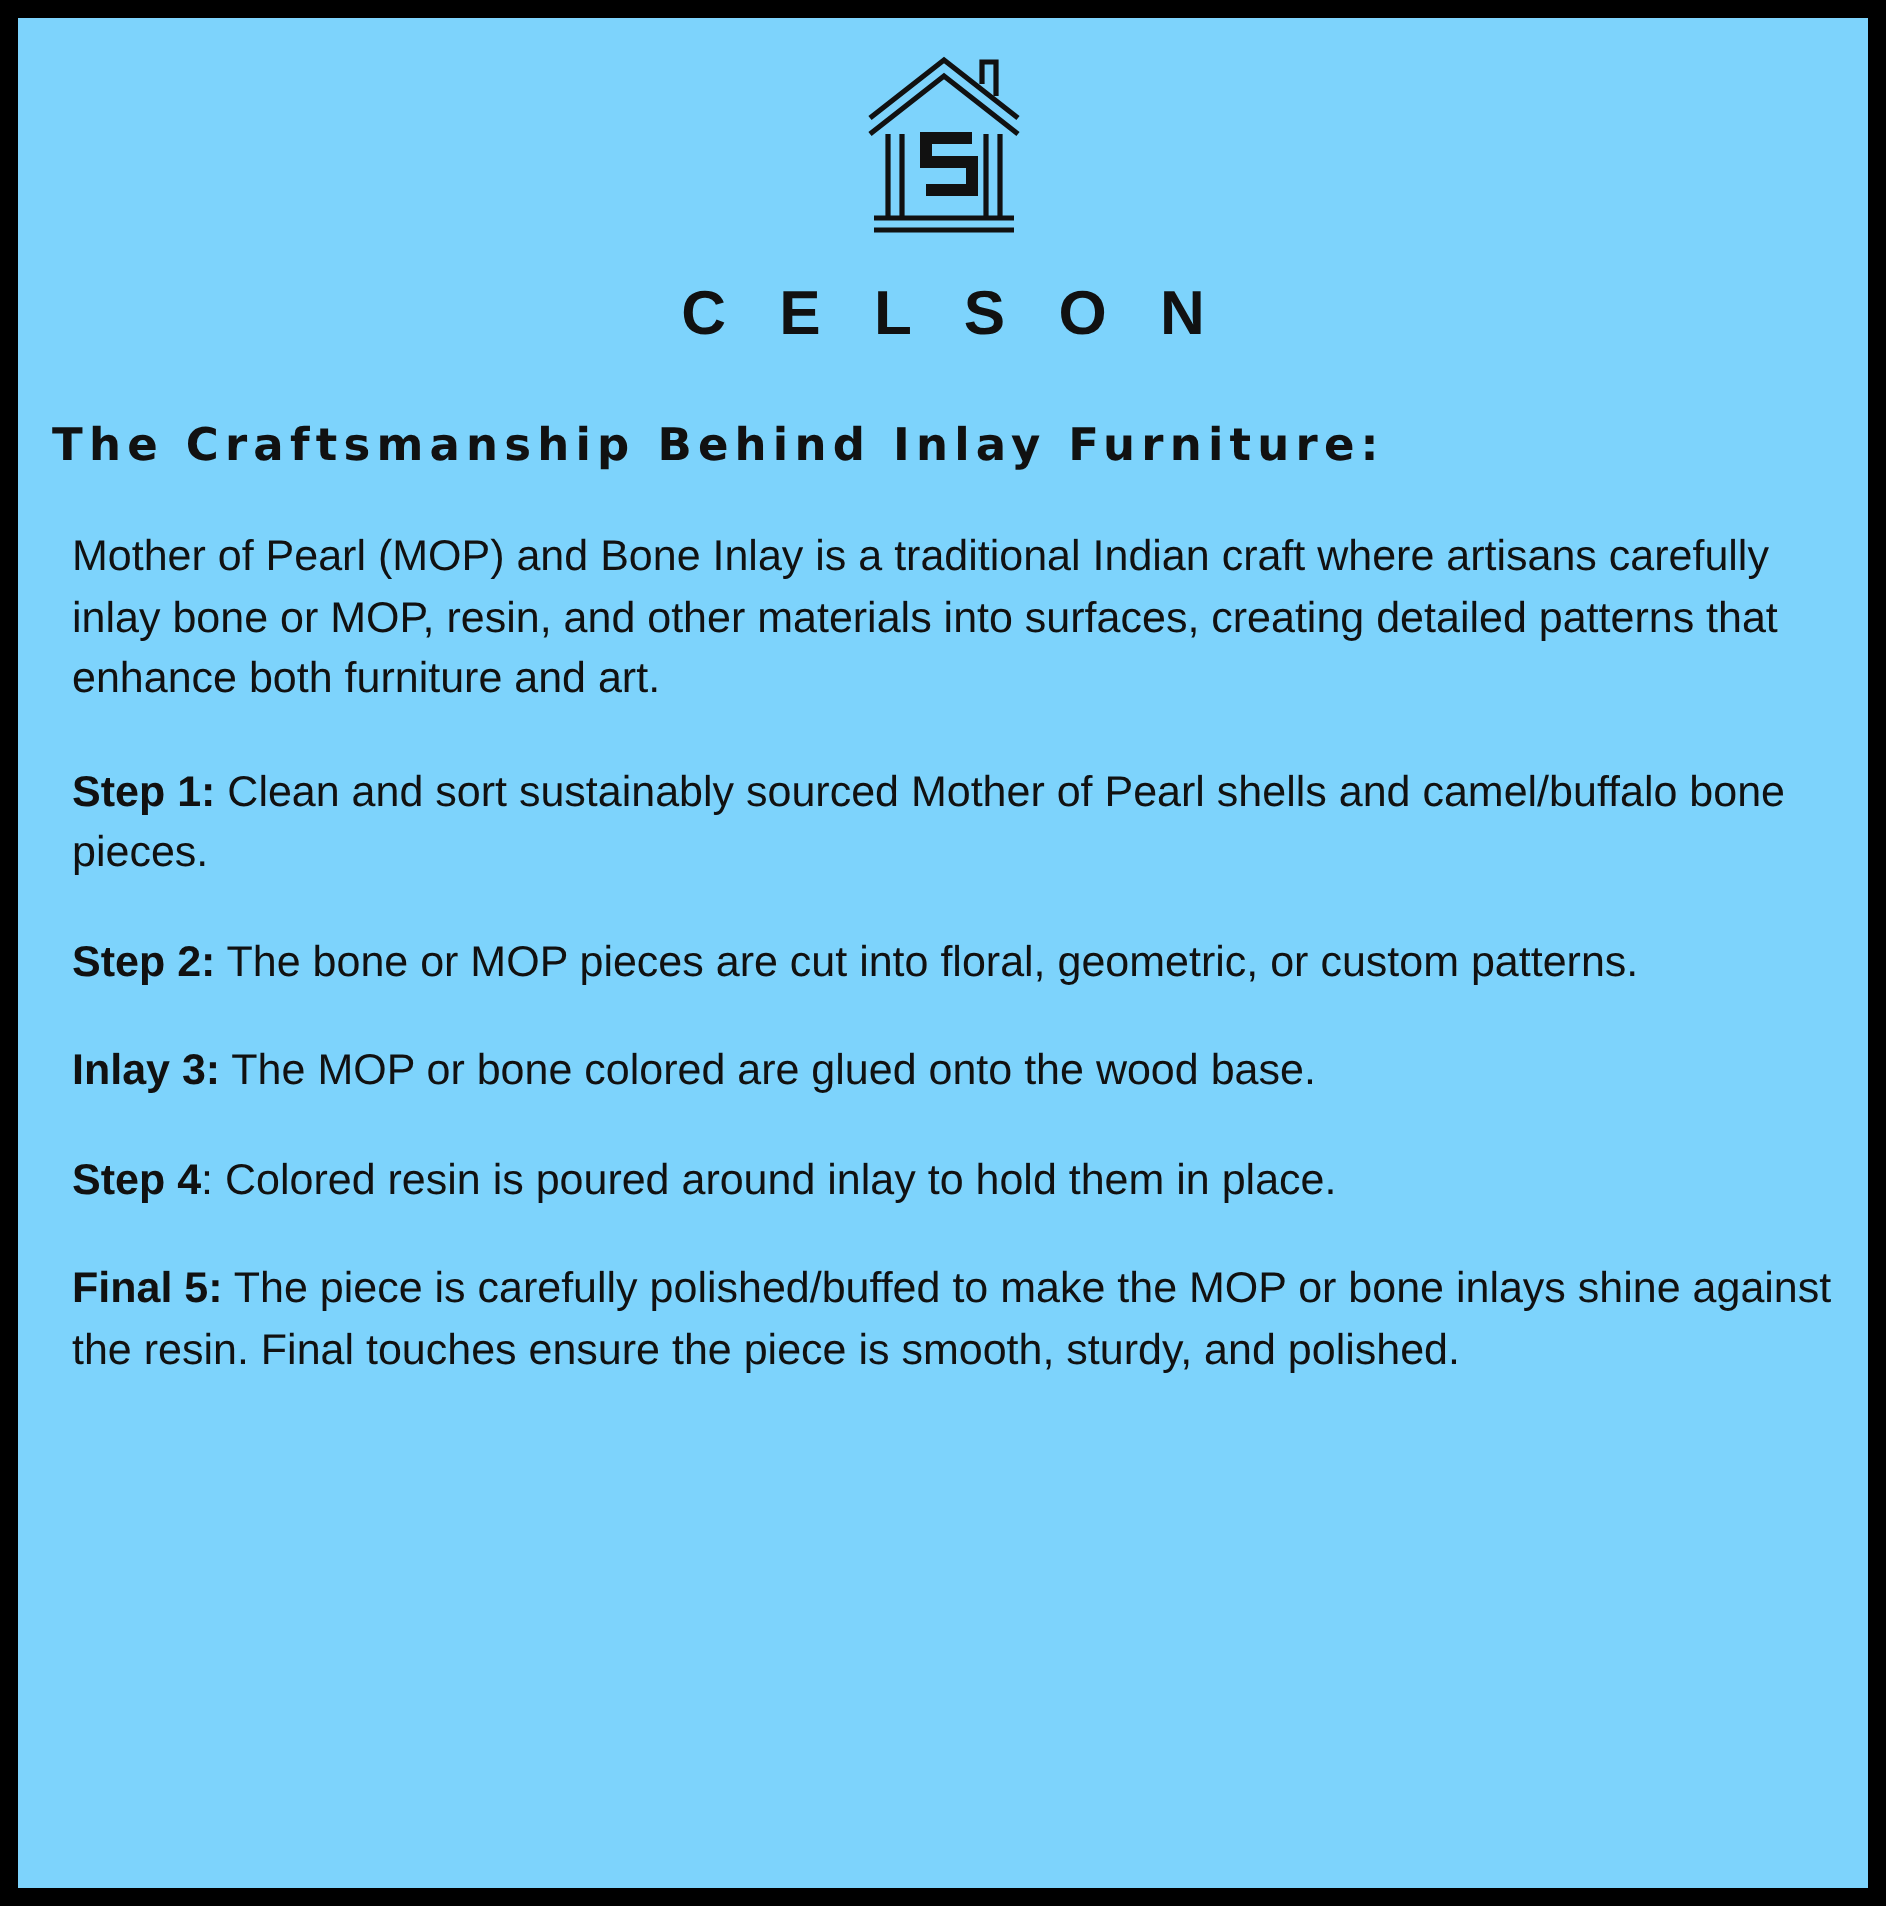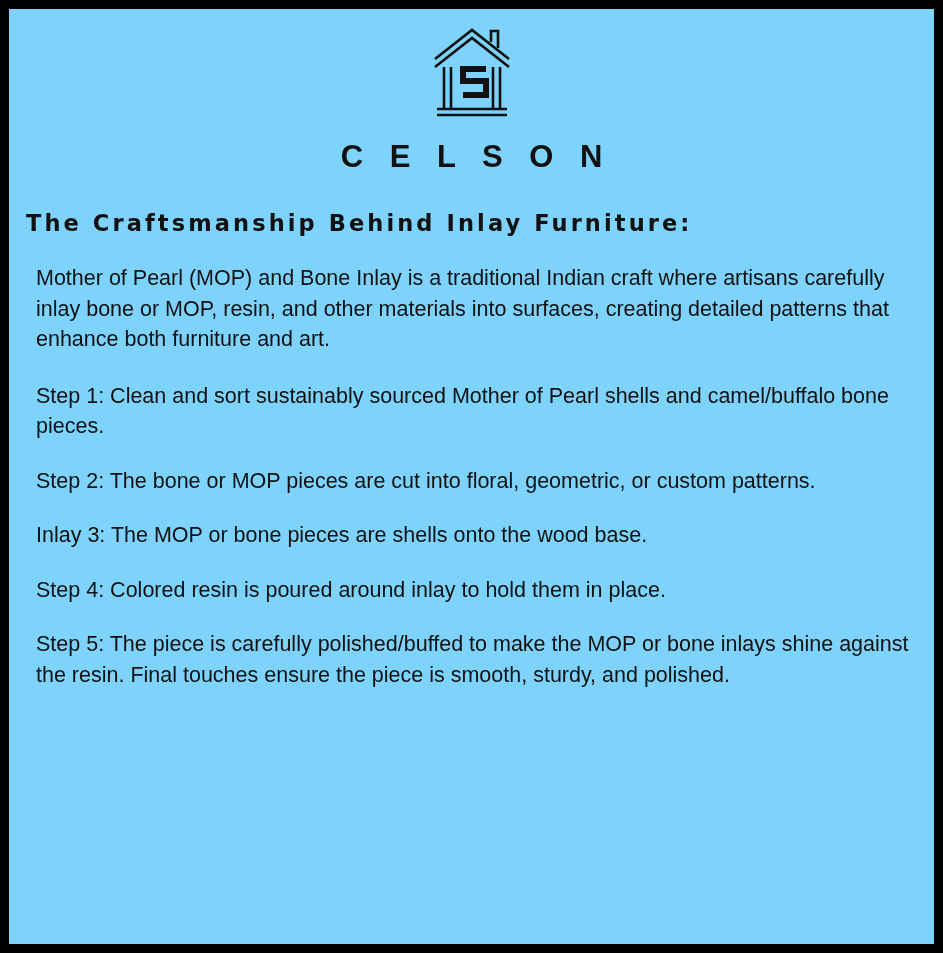--- a/index.html
+++ b/index.html
@@ -58,21 +58,21 @@
   }
   .para {
     font-family: "Liberation Sans", sans-serif;
     font-size: 21.5px;
     line-height: 1.42;
     color: #111111;
     margin: 0 0 24px 10px;
   }
   .para:last-child { margin-bottom: 0; }
   .para .lead {
-    font-weight: 400;
+    font-weight: 700;
   }
   .para.intro {
     margin-bottom: 26px;
   }
 </style>
 </head>
 <body>
 
 <div class="page">
   <div class="inner">
@@ -105,24 +105,24 @@
       <p class="para intro">
         <span class="lead"></span><span>Mother of Pearl (MOP) and Bone Inlay is a traditional Indian craft where artisans carefully inlay bone or MOP, resin, and other materials into surfaces, creating detailed patterns that enhance both furniture and art.</span>
       </p>
       <p class="para">
         <span class="lead">Step 1:</span><span> Clean and sort sustainably sourced Mother of Pearl shells and camel/buffalo bone pieces.</span>
       </p>
       <p class="para">
         <span class="lead">Step 2:</span><span> The bone or MOP pieces are cut into floral, geometric, or custom patterns.</span>
       </p>
       <p class="para">
-        <span class="lead">Inlay 3:</span><span> The MOP or bone pieces are shells onto the wood base.</span>
+        <span class="lead">Inlay 3:</span><span> The MOP or bone colored are glued onto the wood base.</span>
       </p>
       <p class="para">
         <span class="lead">Step 4</span><span>: Colored resin is poured around inlay to hold them in place.</span>
       </p>
       <p class="para">
-        <span class="lead">Step 5:</span><span> The piece is carefully polished/buffed to make the MOP or bone inlays shine against the resin. Final touches ensure the piece is smooth, sturdy, and polished.</span>
+        <span class="lead">Final 5:</span><span> The piece is carefully polished/buffed to make the MOP or bone inlays shine against the resin. Final touches ensure the piece is smooth, sturdy, and polished.</span>
       </p>
     </div>
 
   </div>
 </div>
 
 </body></html>

